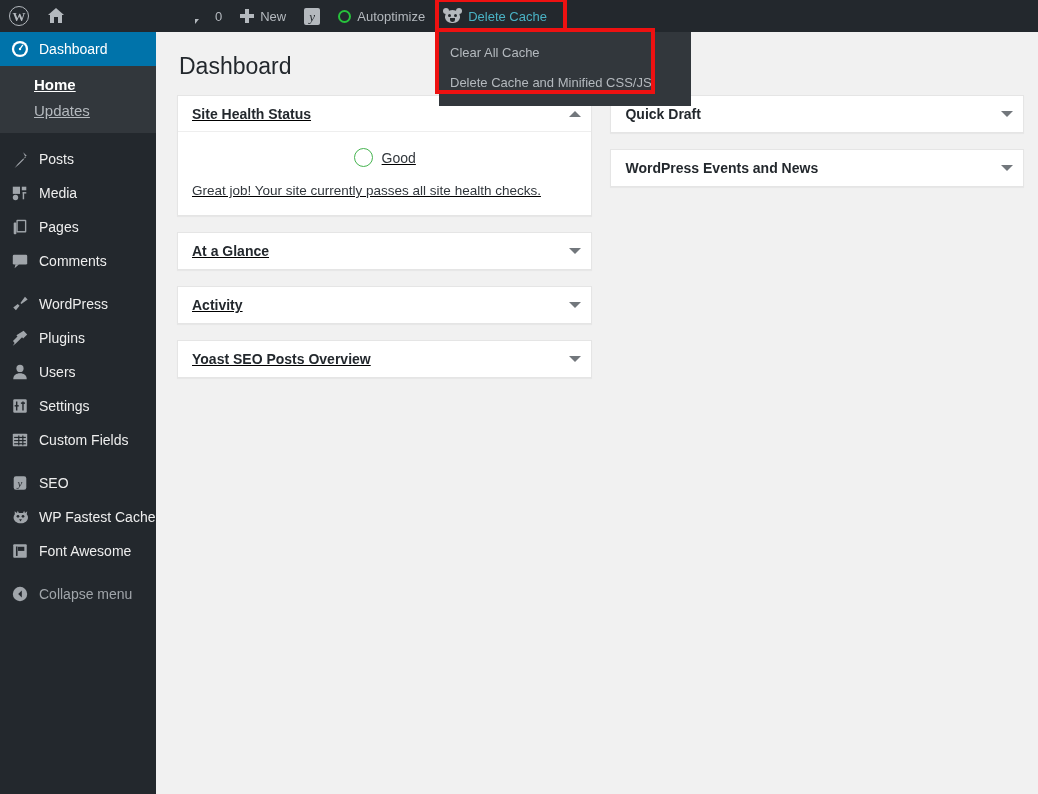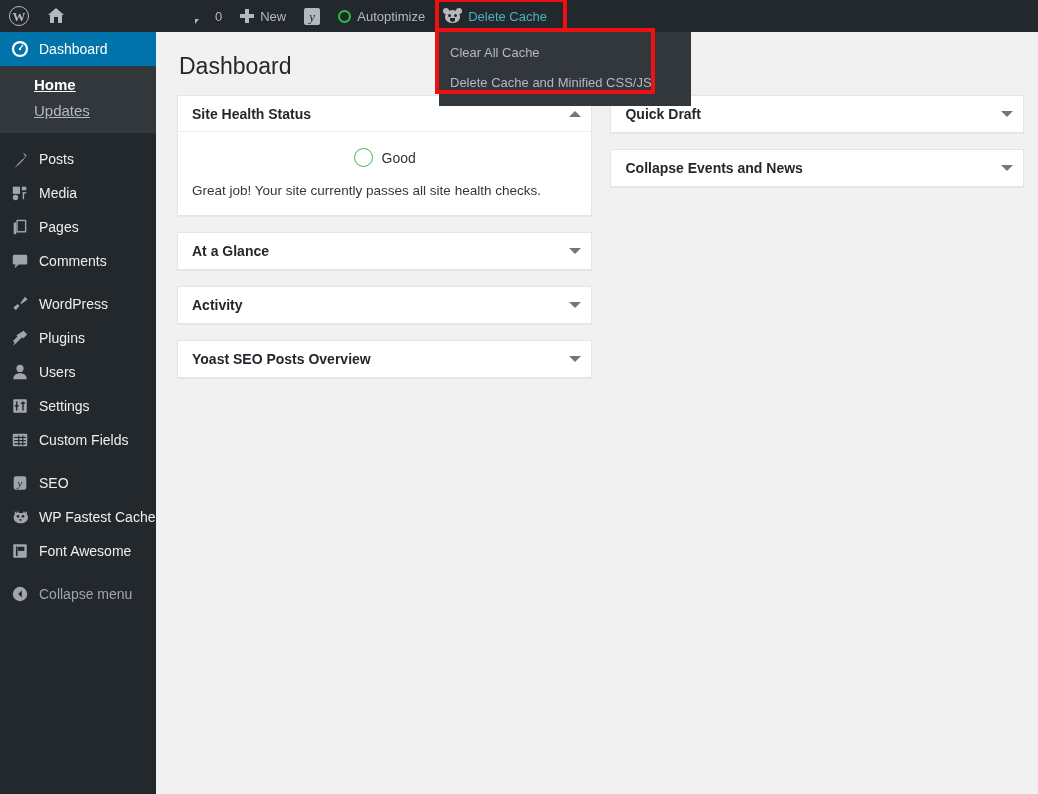--- a/index.html
+++ b/index.html
@@ -221,21 +221,21 @@
     width: 882px; height: 762px;
     background: #f1f1f1;
   }
   .page-title {
     font-size: 23px; font-weight: normal; color: #23282d;
     padding: 20px 0 0 23px;
     line-height: 29px;
   }
   .cols { display: flex; padding: 14px 14px 0 21px; gap: 18px; }
   .col { display: flex; flex-direction: column; gap: 16px; }
-  .col-left { width: 419px; }
+  .col-left { width: 419px; text-decoration: underline; }
   .col-right { width: 417px; }
 
   .postbox {
     background: #ffffff;
     border: 1px solid #e5e5e5;
     box-shadow: 0 1px 1px rgba(0,0,0,.04);
   }
   .pb-head {
     position: relative;
     height: 36px;
@@ -551,20 +551,20 @@
 
         <div class="postbox">
           <div class="pb-head">
             <span>Quick Draft</span>
             <span class="pb-toggle down"></span>
           </div>
         </div>
 
         <div class="postbox">
           <div class="pb-head">
-            <span>Collapse Events and News</span>
+            <span>WordPress Events and News</span>
             <span class="pb-toggle down"></span>
           </div>
         </div>
       </div>
     </div>
   </div>
 </div>
 
 </body></html>

